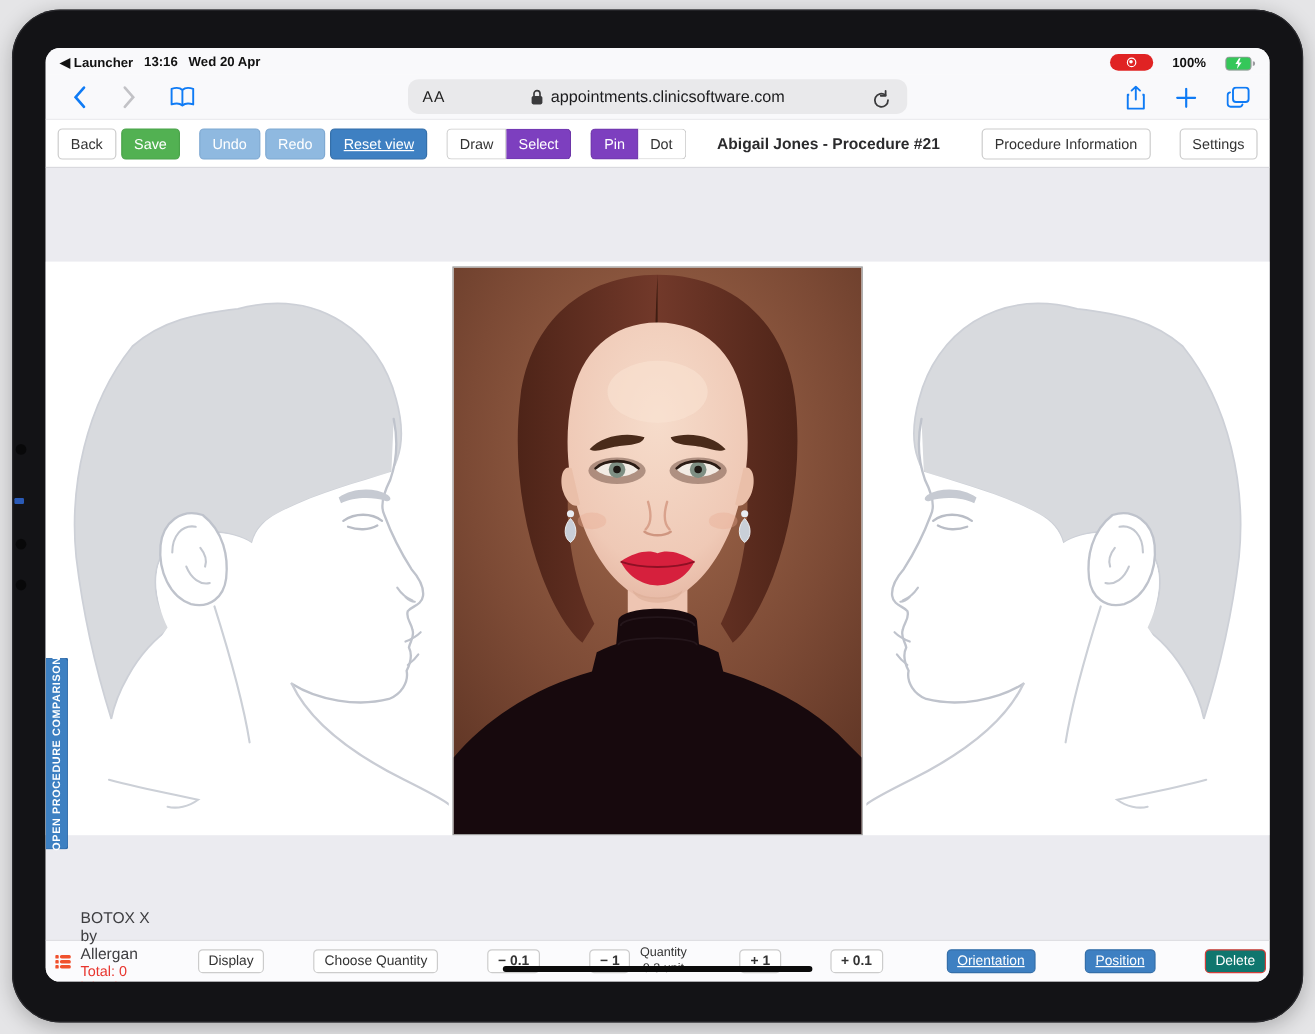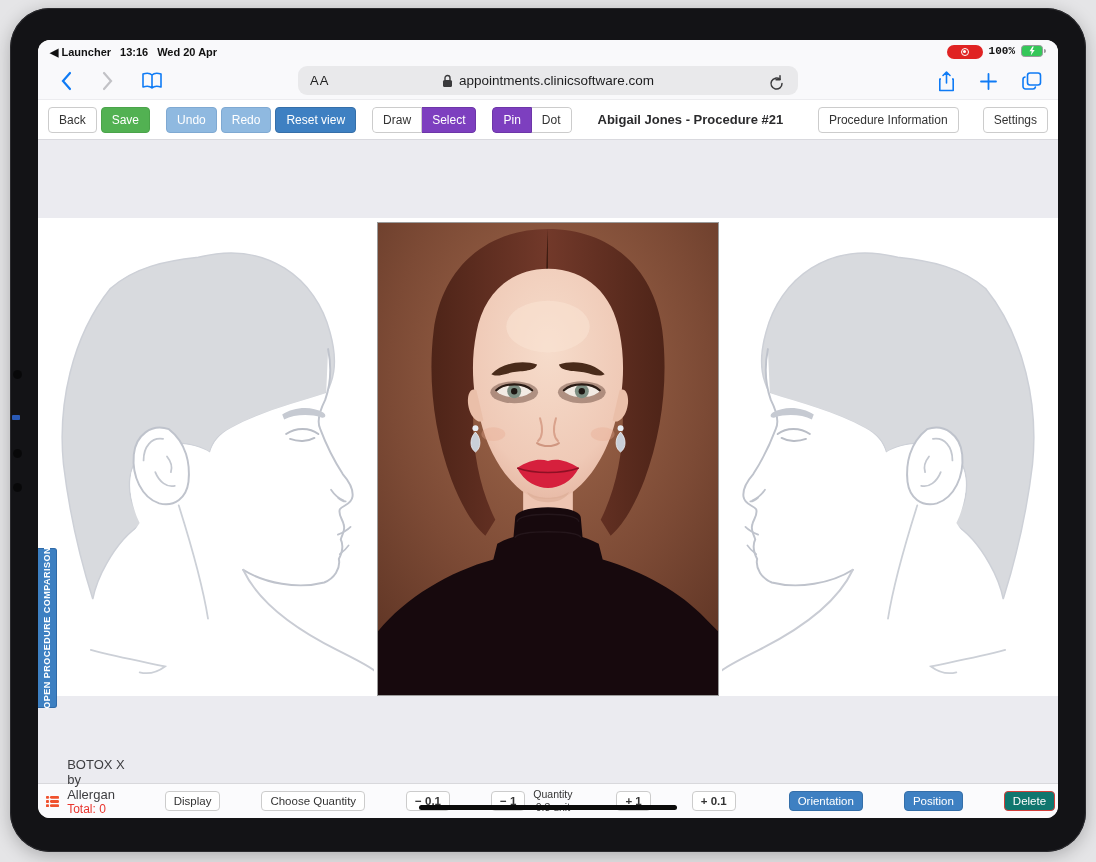--- a/index.html
+++ b/index.html
@@ -12,43 +12,43 @@
   .bezel-dot { position:absolute; left:3px; width:9px; height:9px; border-radius:50%; background:#000; opacity:.55; }
   .bezel-led { position:absolute; left:2px; width:8px; height:5px; border-radius:1px; background:#2e63c8; opacity:.9; }
 
   .screen { position:absolute; left:28px; top:32px; width:1020px; height:778px;
             background:#fff; border-radius:12px; overflow:hidden; }
 
   
   .status-row { height:22px; background:#f9f9fb; display:flex; align-items:center;
                 justify-content:space-between; padding:2px 12px 0 12px; font-size:11px; font-weight:700; color:#111; }
   .status-left { display:flex; align-items:center; gap:9px; }
-  .status-right { display:flex; align-items:flex-start; gap:6px;font-family:Liberation Mono, monospace; }
+  .status-right { display:flex; align-items:flex-end; gap:16px; }
   .rec-pill { width:36px; height:14px; border-radius:8px; background:#e02323; display:flex; align-items:center; justify-content:center; }
   .rec-pill .ring { width:8px; height:8px; border:1.6px solid #fff; border-radius:50%; display:block; position:relative; }
   .rec-pill .ring::after { content:""; position:absolute; left:1.2px; top:1.2px; width:3px; height:3px; border-radius:50%; background:#fff; }
   .battery { display:flex; align-items:center; }
 
   
   .nav-row { height:38px; background:#f9f9fb; position:relative; display:flex; align-items:center; border-bottom:1px solid #ececef; }
   .nav-icon { position:absolute; top:7px; width:24px; height:24px; display:flex; align-items:center; justify-content:center; cursor:pointer; }
-  .url-pill { position:absolute; left:50%; top:4px; transform:translateX(-50%); width:500px; height:29px;
+  .url-pill { position:absolute; left:50%; top:4px; transform:translateX(-50%); width:416px; height:29px;
               background:#e9e9eb; border-radius:9px; display:flex; align-items:center; padding:0 12px; }
   .reader-aa { font-size:13px; color:#222; letter-spacing:1px; }
   .url-center { position:absolute; left:0; right:0; display:flex; align-items:center; justify-content:center; gap:6px;
                 font-size:13.5px; color:#1c1c1e; }
   .refresh { position:absolute; right:10px; top:5px; }
 
   
   .app-toolbar { height:40px; background:#fff; border-bottom:1px solid #d9d9de;
                  display:flex; align-items:center; padding:0 10px; }
   .btn { border:1px solid #ccc; background:#fff; color:#333; border-radius:4px;
          font-size:12px; padding:5px 10px; font-family:inherit; cursor:pointer; white-space:nowrap; }
   .btn.green  { background:#52b152; border-color:#4aa34a; color:#fff; }
-  .btn.blue   { background:#3e80c2; border-color:#356fa9; color:#fff; }
+  .btn.blue   { background:#3e80c2; border-color:#356fa9; color:#fff;text-decoration:underline; }
   .btn.lblue  { background:#8fb9e0; border-color:#7fa9d2; color:#fff; }
   .btn.purple { background:#7d3fbf; border-color:#6d36a8; color:#fff; }
   .btn.red    { background:#0f766e; border-color:#d43f3a; color:#fff; }
   .grp { display:flex; gap:4px; margin-right:16px; }
   .seg { display:flex; margin-right:16px; border-radius:4px; overflow:hidden; }
   .seg .btn { border-radius:0; }
   .seg .btn:first-child { border-radius:4px 0 0 4px; }
   .seg .btn:last-child  { border-radius:0 4px 4px 0; border-left:none; }
   .proc-title { font-size:13px; font-weight:700; color:#2b2b2d; margin-left:10px; }
   .toolbar-right { margin-left:auto; display:flex; gap:24px; }

